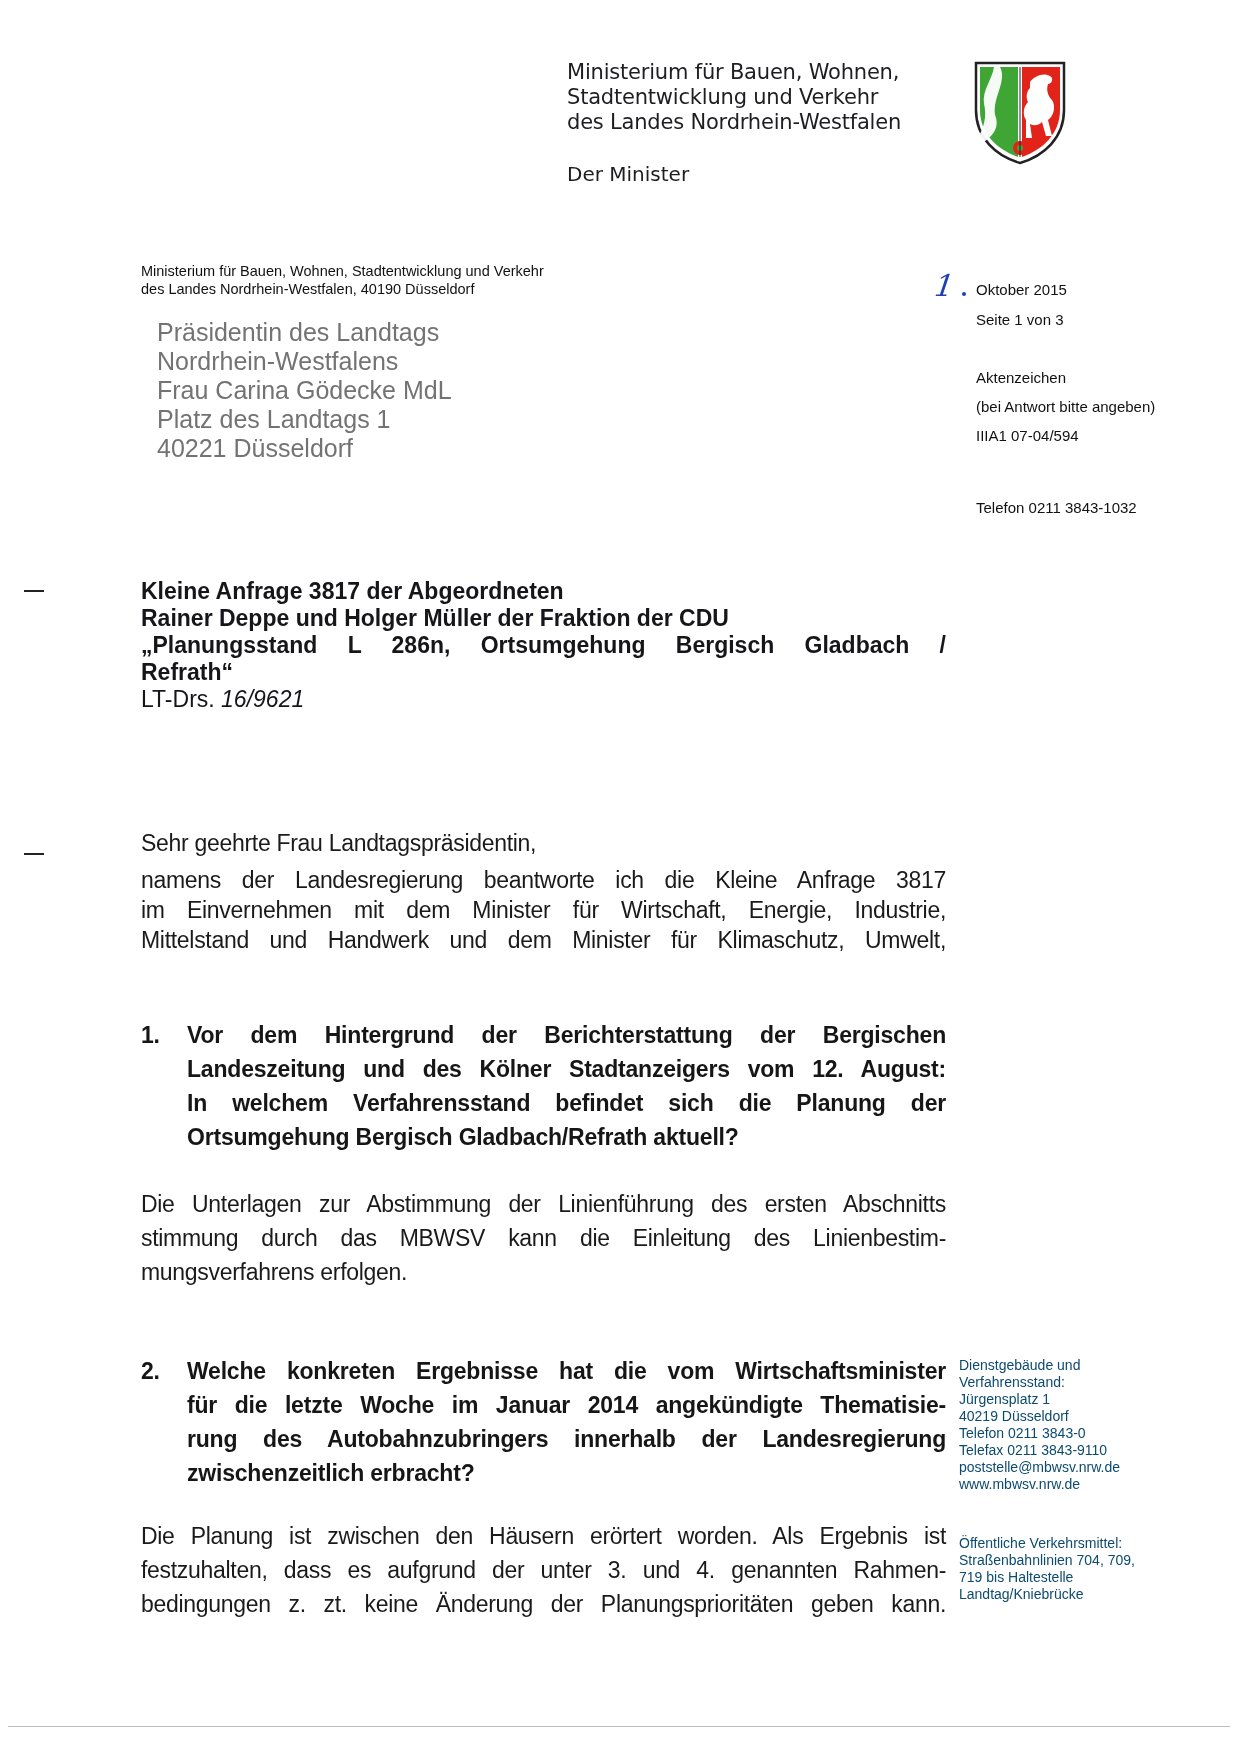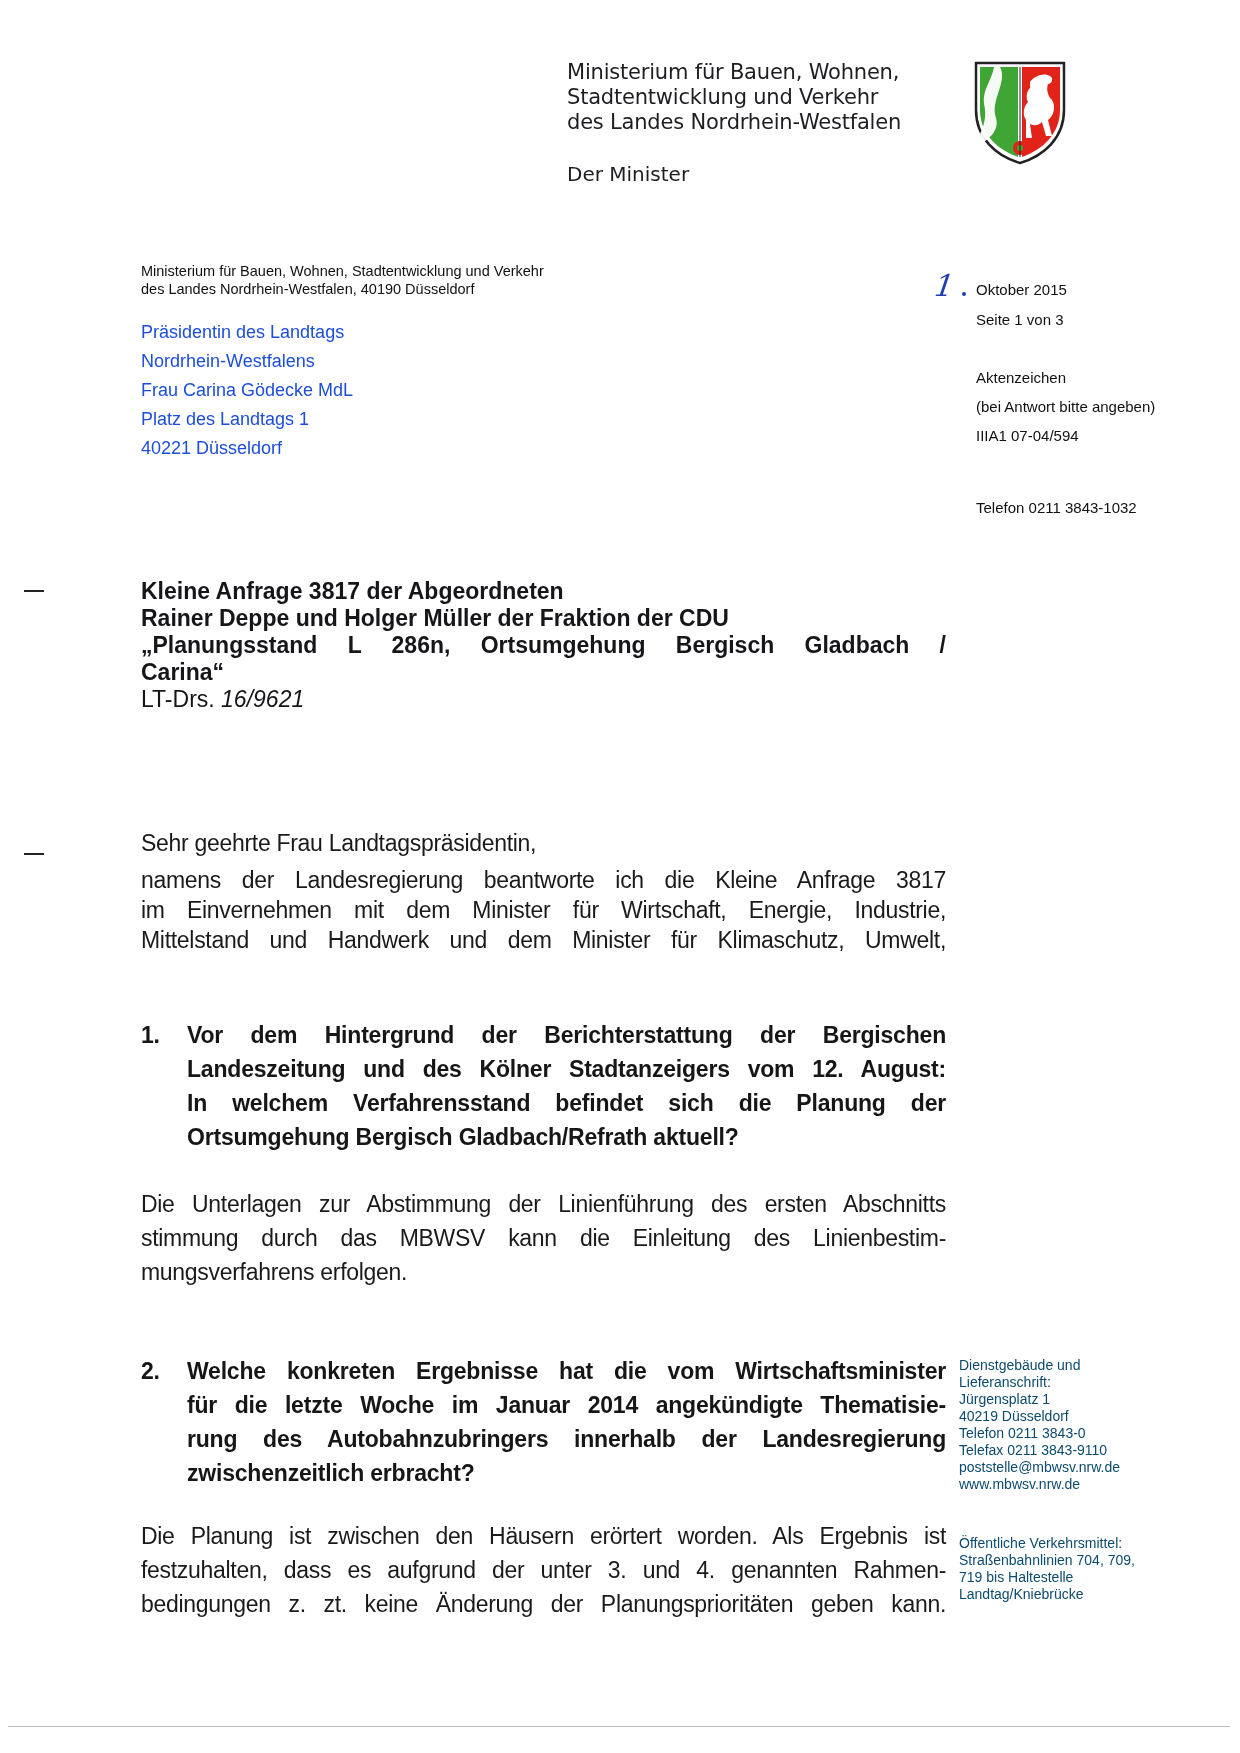--- a/index.html
+++ b/index.html
@@ -10,21 +10,21 @@
   
   .lh-ministry { left: 567px; top: 60px; font-size: 21px; line-height: 25px; color: #1e1e22; font-family: "DejaVu Sans", sans-serif; font-weight: 500; letter-spacing: -0.2px; }
   .lh-ministry div { white-space: nowrap; }
   .lh-minister { left: 567px; top: 162px; font-size: 20px; color: #1e1e22; font-family: "DejaVu Sans", sans-serif; }
   .crest { left: 972px; top: 60px; width: 96px; height: 106px; }
 
   
   .return-addr { left: 141px; top: 262px; font-size: 14.5px; line-height: 18px; color: #111; white-space: nowrap; }
 
   
-  .recipient { left: 141px; top: 318px; font-size: 18px; line-height: 29px; color: #1d4ed8; white-space: nowrap; }
+  .recipient { left: 157px; top: 318px; font-size: 25px; line-height: 29px; color: #737373; white-space: nowrap; }
 
   
   .hand-mark { left: 935px; top: 268px; font-size: 30px; color: #1f3fb5; font-family: "DejaVu Serif", serif; font-style: italic; transform: skewX(-8deg); }
   .hand-dot { left: 962px; top: 292px; width: 4px; height: 4px; background: #1f3fb5; border-radius: 50%; }
   .info { left: 976px; font-size: 15px; color: #111; white-space: nowrap; }
   .info-date { top: 281px; }
   .info-page { top: 311px; }
   .info-az { top: 369px; }
   .info-az-note { top: 398px; }
   .info-az-val { top: 427px; }
@@ -105,21 +105,21 @@
 <div class="abs info info-az-val">IIIA1 07-04/594</div>
 <div class="abs info info-phone">Telefon 0211 3843-1032</div>
 
 <div class="abs fold-mark" style="top:590px;"></div>
 <div class="abs fold-mark" style="top:853px;"></div>
 
 <div class="abs subject">
   <div class="b">Kleine Anfrage 3817 der Abgeordneten</div>
   <div class="b">Rainer Deppe und Holger Müller  der Fraktion der CDU</div>
   <div class="b just">„Planungsstand L 286n, Ortsumgehung Bergisch Gladbach /</div>
-  <div class="b">Carina“</div>
+  <div class="b">Refrath“</div>
   <div><span>LT-Drs. </span><span class="lt-num">16/9621</span></div>
 </div>
 
 <div class="abs body-text salutation">Sehr geehrte Frau Landtagspräsidentin,</div>
 
 <div class="abs body-text intro">
   <div class="just">namens der Landesregierung beantworte ich die Kleine Anfrage 3817</div>
   <div class="just">im Einvernehmen mit dem Minister für Wirtschaft, Energie, Industrie,</div>
   <div class="just">Mittelstand und Handwerk und dem Minister für Klimaschutz, Umwelt,</div>
 </div>
@@ -151,21 +151,21 @@
 </div>
 
 <div class="abs body-text a2">
   <div class="just">Die Planung ist zwischen den Häusern erörtert worden. Als Ergebnis ist</div>
   <div class="just">festzuhalten, dass es aufgrund der unter 3. und 4. genannten Rahmen-</div>
   <div class="just">bedingungen z. zt. keine Änderung der Planungsprioritäten geben kann.</div>
 </div>
 
 <div class="abs side side-1">
   <div>Dienstgebäude und</div>
-  <div>Lieferanschrift:</div>
+  <div>Verfahrensstand:</div>
   <div>Jürgensplatz 1</div>
   <div>40219 Düsseldorf</div>
   <div>Telefon 0211 3843-0</div>
   <div>Telefax 0211 3843-9110</div>
   <div>poststelle@mbwsv.nrw.de</div>
   <div>www.mbwsv.nrw.de</div>
 </div>
 <div class="abs side side-2">
   <div>Öffentliche Verkehrsmittel:</div>
   <div>Straßenbahnlinien 704, 709,</div>

